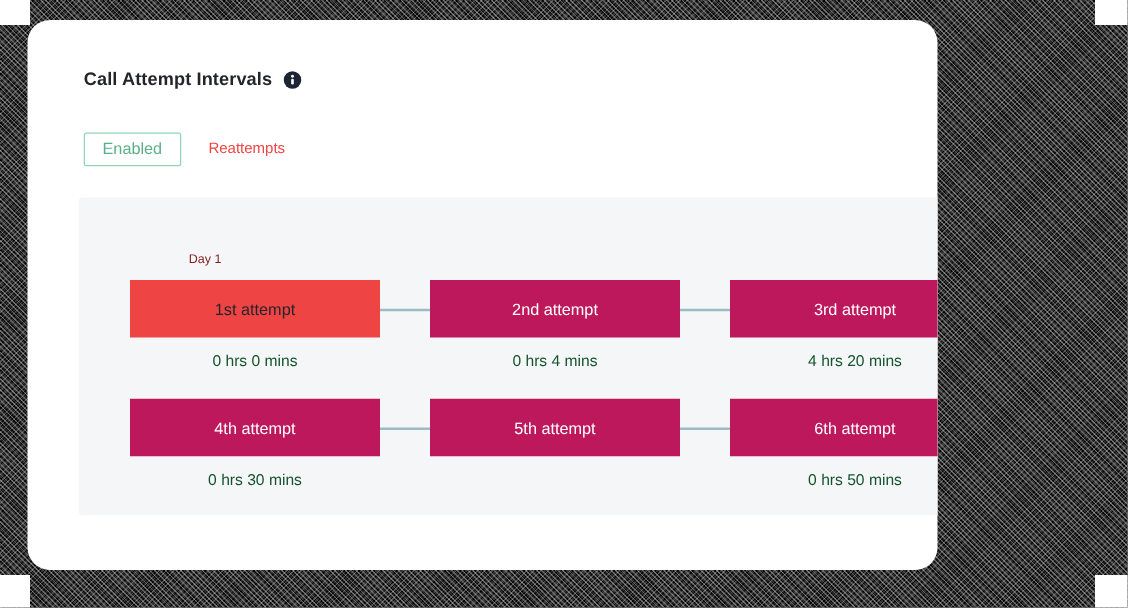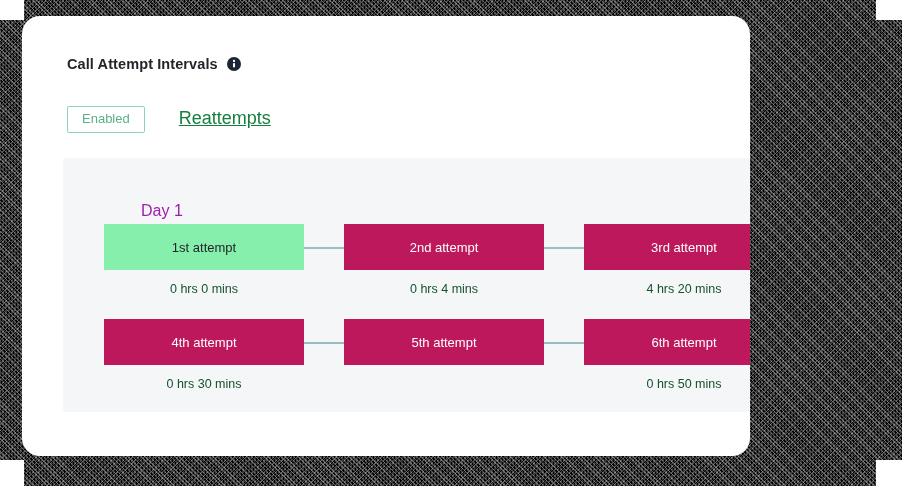--- a/index.html
+++ b/index.html
@@ -80,56 +80,55 @@
   }
   .info-icon svg { display: block; }
 
   
   #tabs {
     position: absolute;
     left: 45px;
     top: 90px;
     display: flex;
     align-items: center;
-    gap: 28px;
+    gap: 16px;
   }
   #tab-enabled {
     border: 1px solid #8ed6b3;
     border-radius: 2px;
     padding: 5px 14px 6px 14px;
     font-size: 13px;
     color: #59b187;
     background: #ffffff;
     line-height: 1.1;
   }
   #tab-reattempts {
-    font-size: 18px;
-    color: #15803d;
+    font-size: 12px;
+    color: #ef4444;
     padding: 2px 6px 4px 6px;
     line-height: 1.1;
-    text-decoration: underline;
   }
 
   
   #panel {
     position: absolute;
     left: 41px;
     top: 142px;
     width: 764px;
     height: 254px;
     background: #f5f6f7;
     border-radius: 3px;
   }
 
   #day-label {
     position: absolute;
-    left: 78px;
+    left: 88px;
     top: 44px;
-    font-size: 16px;
-    color: #a21caf;
+    font-size: 10px;
+    color: #7f1d1d;
   }
 
   
   .row {
     position: absolute;
     left: 0;
     width: 100%;
     height: 95px;
   }
   #row-1 { top: 66px; }
@@ -148,21 +147,21 @@
     height: 46px;
     display: flex;
     align-items: center;
     justify-content: center;
     font-size: 13px;
     color: #ffffff;
     background: #be185d;
     z-index: 2;
   }
   .attempt-box.active {
-    background: #86efac;
+    background: #ef4444;
     color: #23252b;
   }
 
   .attempt-time {
     margin-top: 12px;
     text-align: center;
     font-size: 12.5px;
     color: #14532d;
   }
 

